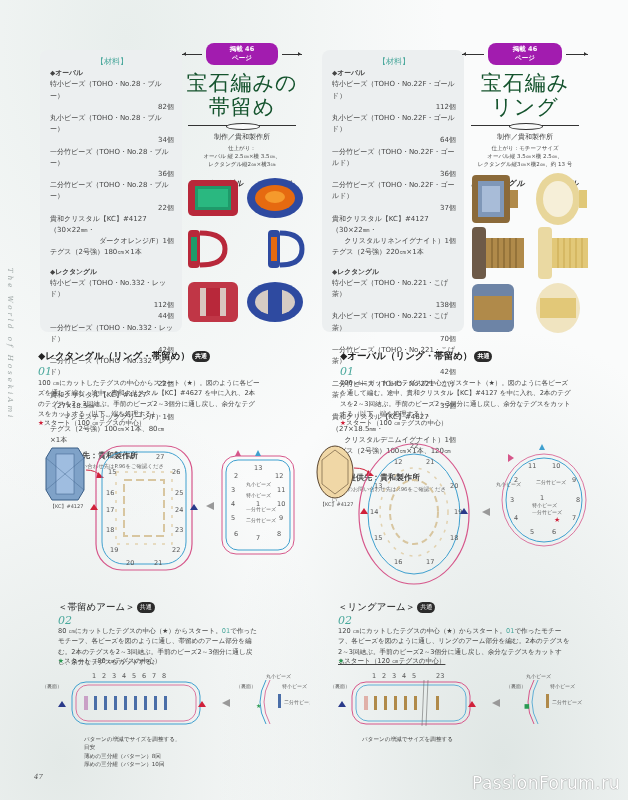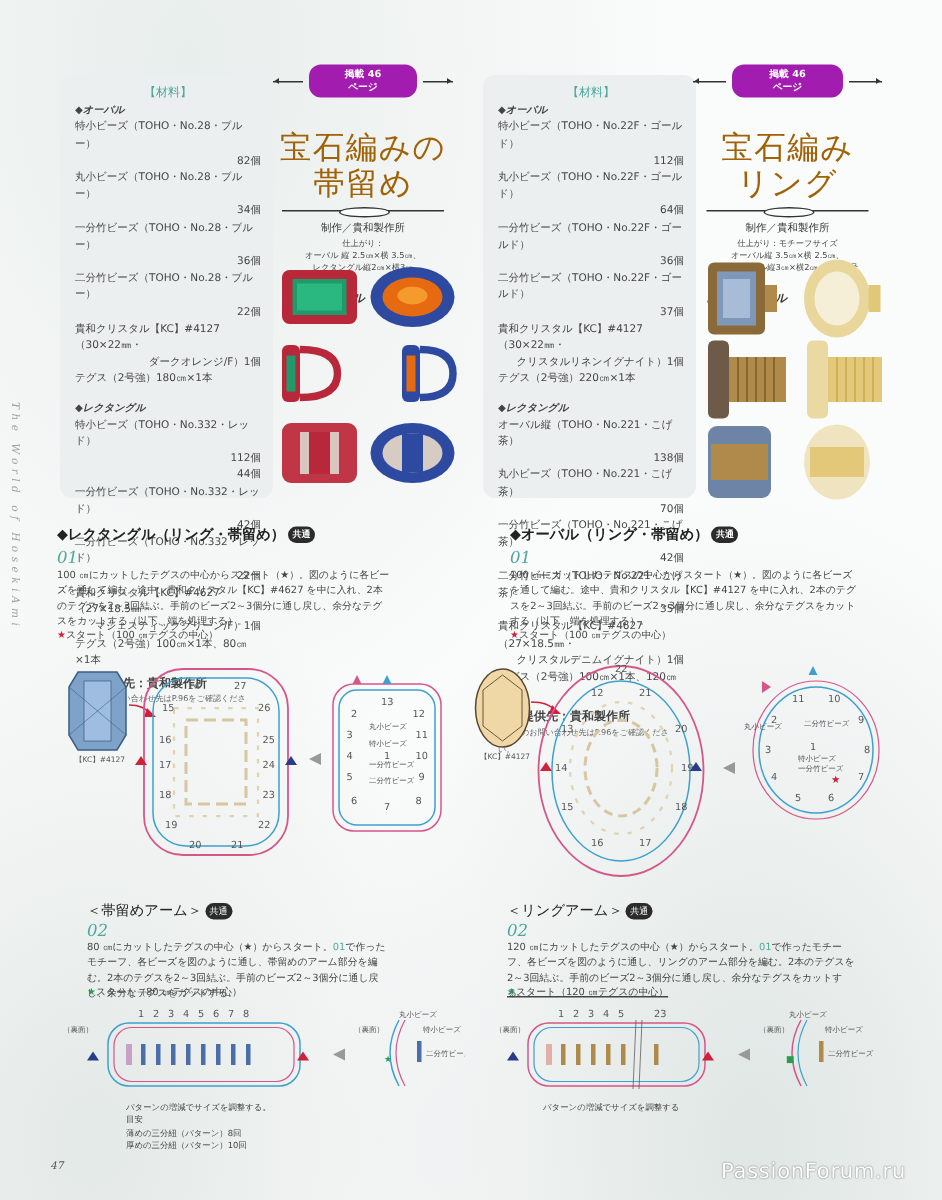--- a/index.html
+++ b/index.html
@@ -15,34 +15,34 @@
       #fafbfb;
   }
   .abs { position: absolute; }
 
   
   .materials {
     position: absolute; background: #eceff0; border-radius: 8px;
     padding: 6px 8px 8px 10px; font-size: 7px; line-height: 11.2px; color: #444;
   }
   .materials .mat-title { color: #4aa89c; font-size: 8px; margin-bottom: 1px; text-align: center; }
-  .materials .group-title { font-weight: bold; font-style: italic; font-size: 6.8px; }
+  .materials .group-title { font-weight: bold; font-size: 6.8px; }
   .materials .indent { padding-left: 9px; text-align: right; }
   .materials .gap { height: 8px; }
   .materials .supplier { font-weight: bold; font-size: 8px; margin-top: 4px; }
   .materials .note { font-size: 5.4px; color: #666; }
 
   
   .title-col { position: absolute; text-align: center; }
   .page-ref-row { display: flex; align-items: center; justify-content: center; gap: 4px; }
   .page-ref-row .line { width: 34px; height: 1px; background: #333; position: relative; }
   .page-ref-row .line.left::before { content: ""; position: absolute; left: -1px; top: -2px; border: 2px solid transparent; border-right: 3px solid #333; }
   .page-ref-row .line.right::after { content: ""; position: absolute; right: -1px; top: -2px; border: 2px solid transparent; border-left: 3px solid #333; }
   .page-ref { background: #a21caf; color: #fff; font-size: 6.5px; padding: 2px 22px; border-radius: 8px; font-weight: bold; }
-  .big-title { font-family: "DejaVu Serif", serif; color: #a16207; font-size: 21px; line-height: 24px; margin-top: 21px; letter-spacing: 1px; }
+  .big-title { font-family: "DejaVu Serif", serif; color: #14532d; font-size: 21px; line-height: 24px; margin-top: 6px; letter-spacing: 1px; }
   .divider { margin: 6px auto 0; width: 108px; height: 1px; background: #333; position: relative; }
   .divider::before { content: ""; position: absolute; left: 38px; top: -2px; width: 32px; height: 5px; border: 1px solid #333; border-radius: 50%; background: #fafbfb; }
   .maker { font-size: 7px; font-weight: normal; margin-top: 6px; }
   .finish { font-size: 5.5px; line-height: 8px; margin-top: 2px; color: #444; }
   .type-labels { display: flex; justify-content: space-around; font-size: 8px; font-style: italic; font-weight: bold; margin-top: 10px; letter-spacing: 1px; }
 
   
   .photo { position: absolute; border-radius: 6px; }
 
   
@@ -50,21 +50,21 @@
   .badge { display: inline-block; background: #2b2b2b; color: #fff; font-size: 6px; font-family: "DejaVu Sans", sans-serif; border-radius: 6px; padding: 1px 3px; margin-left: 2px; vertical-align: 1px; }
   .step-no { position: absolute; color: #4aa89c; font-style: italic; font-size: 11px; font-family: "DejaVu Serif", serif; }
   .step-text { position: absolute; font-size: 6.6px; line-height: 10.3px; color: #444; }
   .start-line { position: absolute; font-size: 6.6px; color: #444; }
   .star-red { color: #d0213a; }
   .star-green { color: #2a9b53; }
   .teal { color: #4aa89c; }
 
   .side-text { position: absolute; left: 6px; top: 268px; writing-mode: vertical-rl; font-family: "DejaVu Serif", serif; font-size: 7px; letter-spacing: 3px; color: #9aa3a2; font-style: italic; }
   .page-num { position: absolute; left: 34px; top: 773px; font-size: 7px; font-style: italic; font-family: "DejaVu Serif", serif; color: #555; }
-  .watermark { position: absolute; right: 24px; top: 773px; font-size: 14px; color: #fff; text-shadow: 0 0 1px #888, 0 0 1px #888; letter-spacing: 0.5px; }
+  .watermark { position: absolute; right: 8px; top: 773px; font-size: 17px; color: #fff; text-shadow: 0 0 1px #888, 0 0 1px #888; letter-spacing: 0.5px; }
 
   .diag-label { font-size: 5px; fill: #555; font-family: "DejaVu Sans", sans-serif; }
   .diag-num { font-size: 6.5px; fill: #555; font-family: "DejaVu Sans", sans-serif; }
   .caption { position: absolute; font-size: 5.6px; line-height: 8.4px; color: #444; }
 </style>
 </head>
 <body>
 
 <div class="side-text">The World of HosekiAmi</div>
 
@@ -155,21 +155,21 @@
   <div class="indent">64個</div>
   <div>一分竹ビーズ（TOHO・No.22F・ゴールド）</div>
   <div class="indent">36個</div>
   <div>二分竹ビーズ（TOHO・No.22F・ゴールド）</div>
   <div class="indent">37個</div>
   <div>貴和クリスタル【KC】#4127（30×22㎜・</div>
   <div class="indent">クリスタルリネンイグナイト）1個</div>
   <div>テグス（2号強）220㎝×1本</div>
   <div class="gap"></div>
   <div class="group-title">◆レクタングル</div>
-  <div>オーバル縦（TOHO・No.221・こげ茶）</div>
+  <div>特小ビーズ（TOHO・No.221・こげ茶）</div>
   <div class="indent">138個</div>
   <div>丸小ビーズ（TOHO・No.221・こげ茶）</div>
   <div class="indent">70個</div>
   <div>一分竹ビーズ（TOHO・No.221・こげ茶）</div>
   <div class="indent">42個</div>
   <div>二分竹ビーズ（TOHO・No.221・こげ茶）</div>
   <div class="indent">35個</div>
   <div>貴和クリスタル【KC】#4627（27×18.5㎜・</div>
   <div class="indent">クリスタルデニムイグナイト）1個</div>
   <div>テグス（2号強）100㎝×1本、120㎝×1本</div>

